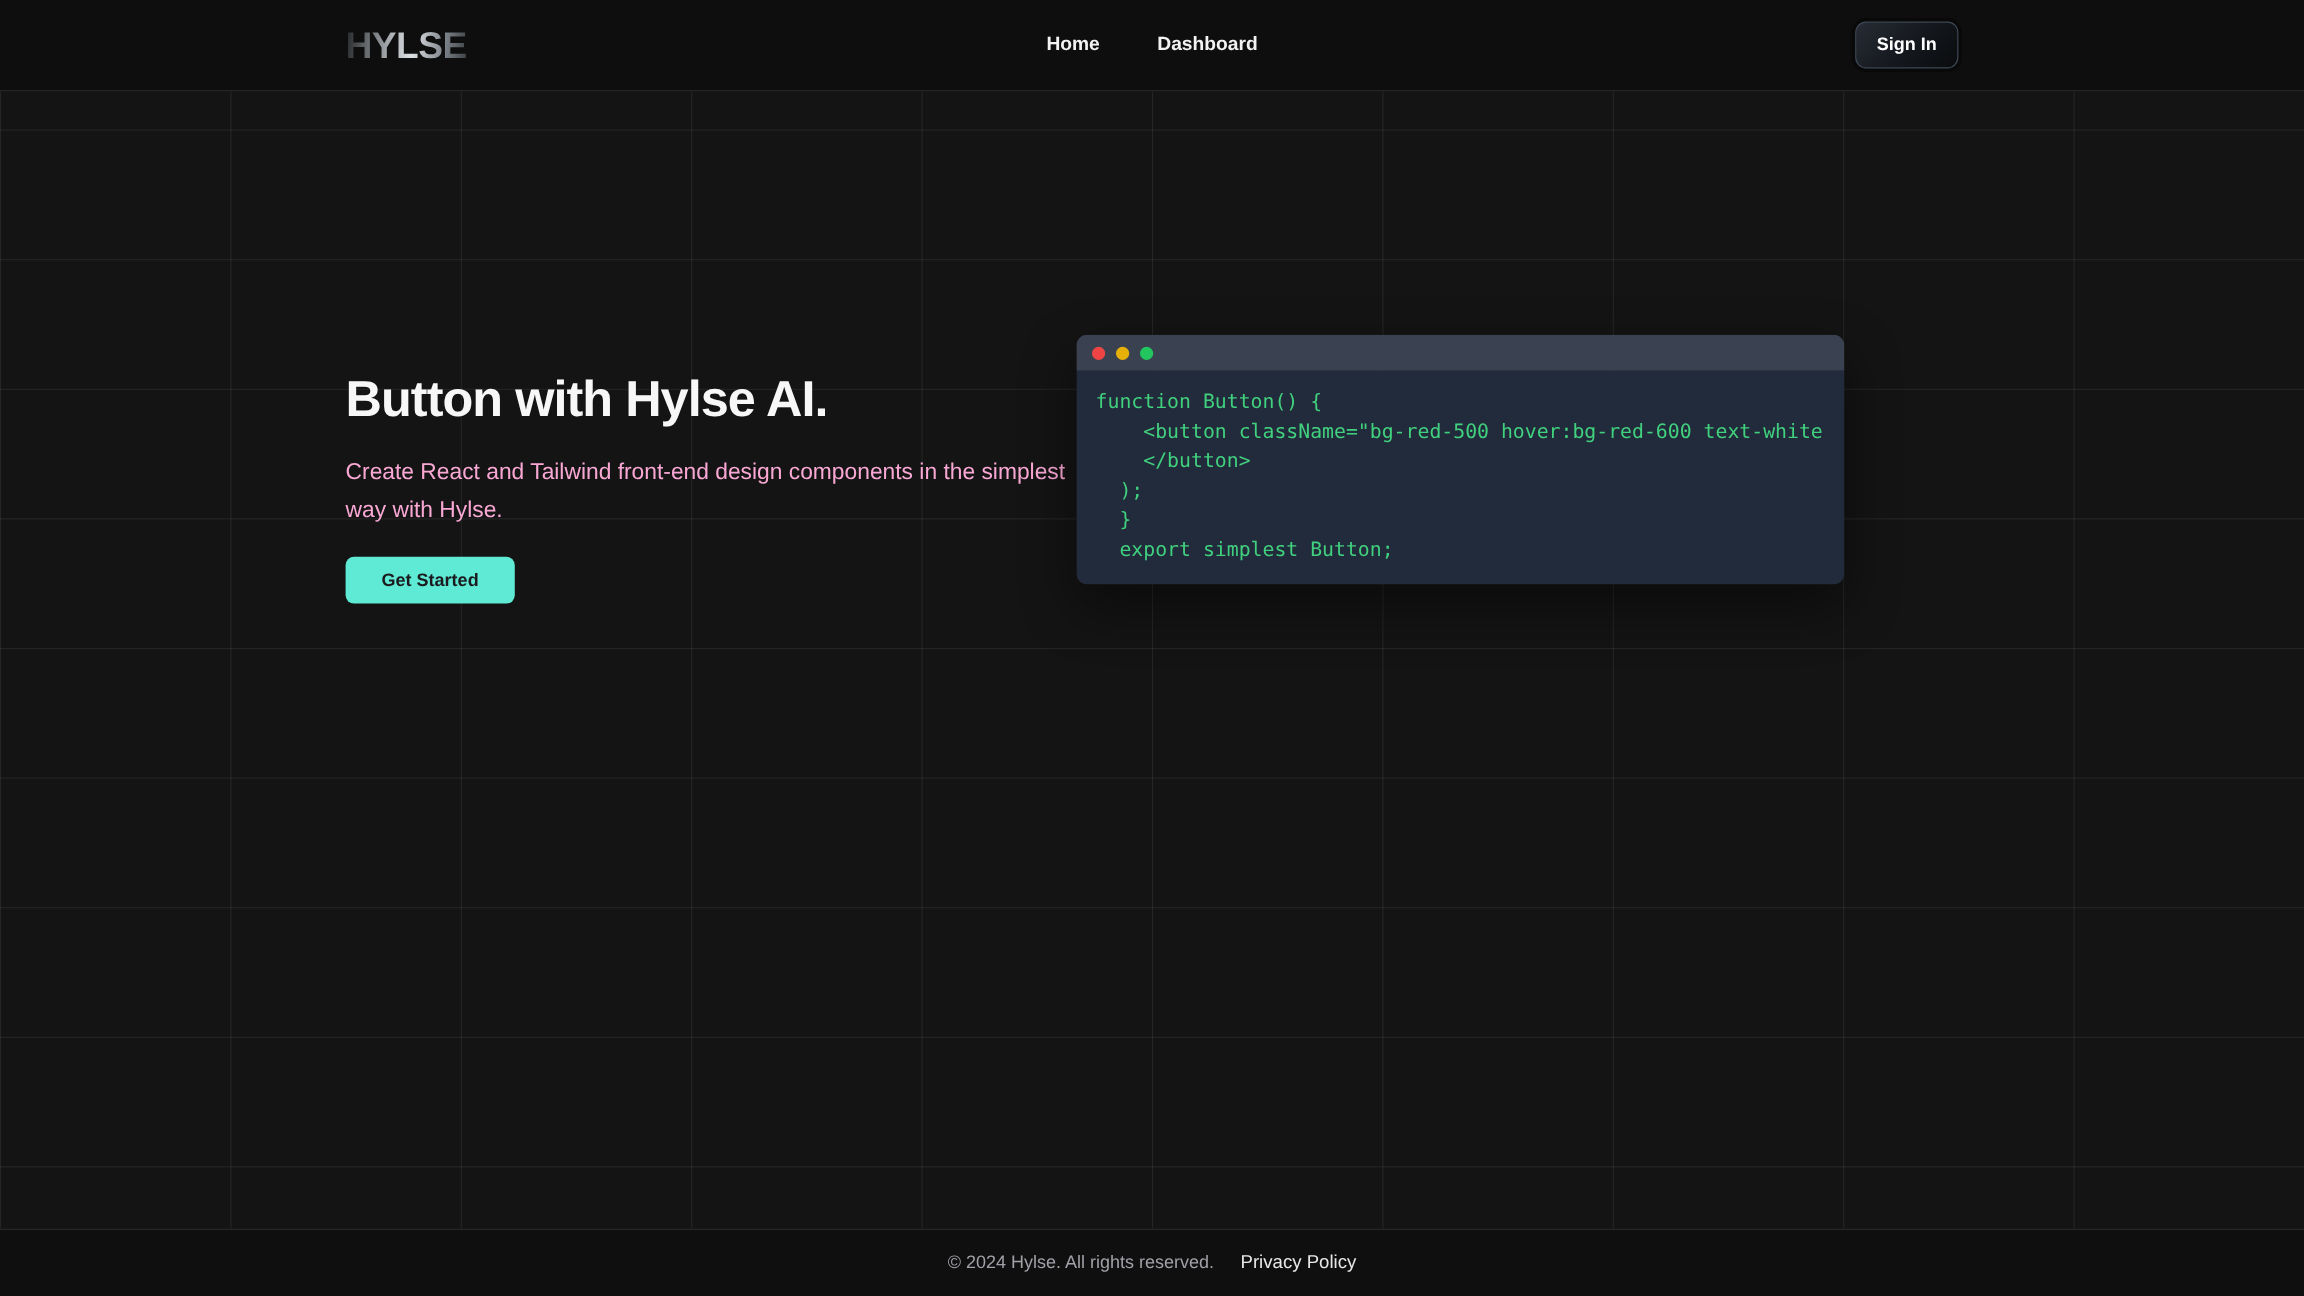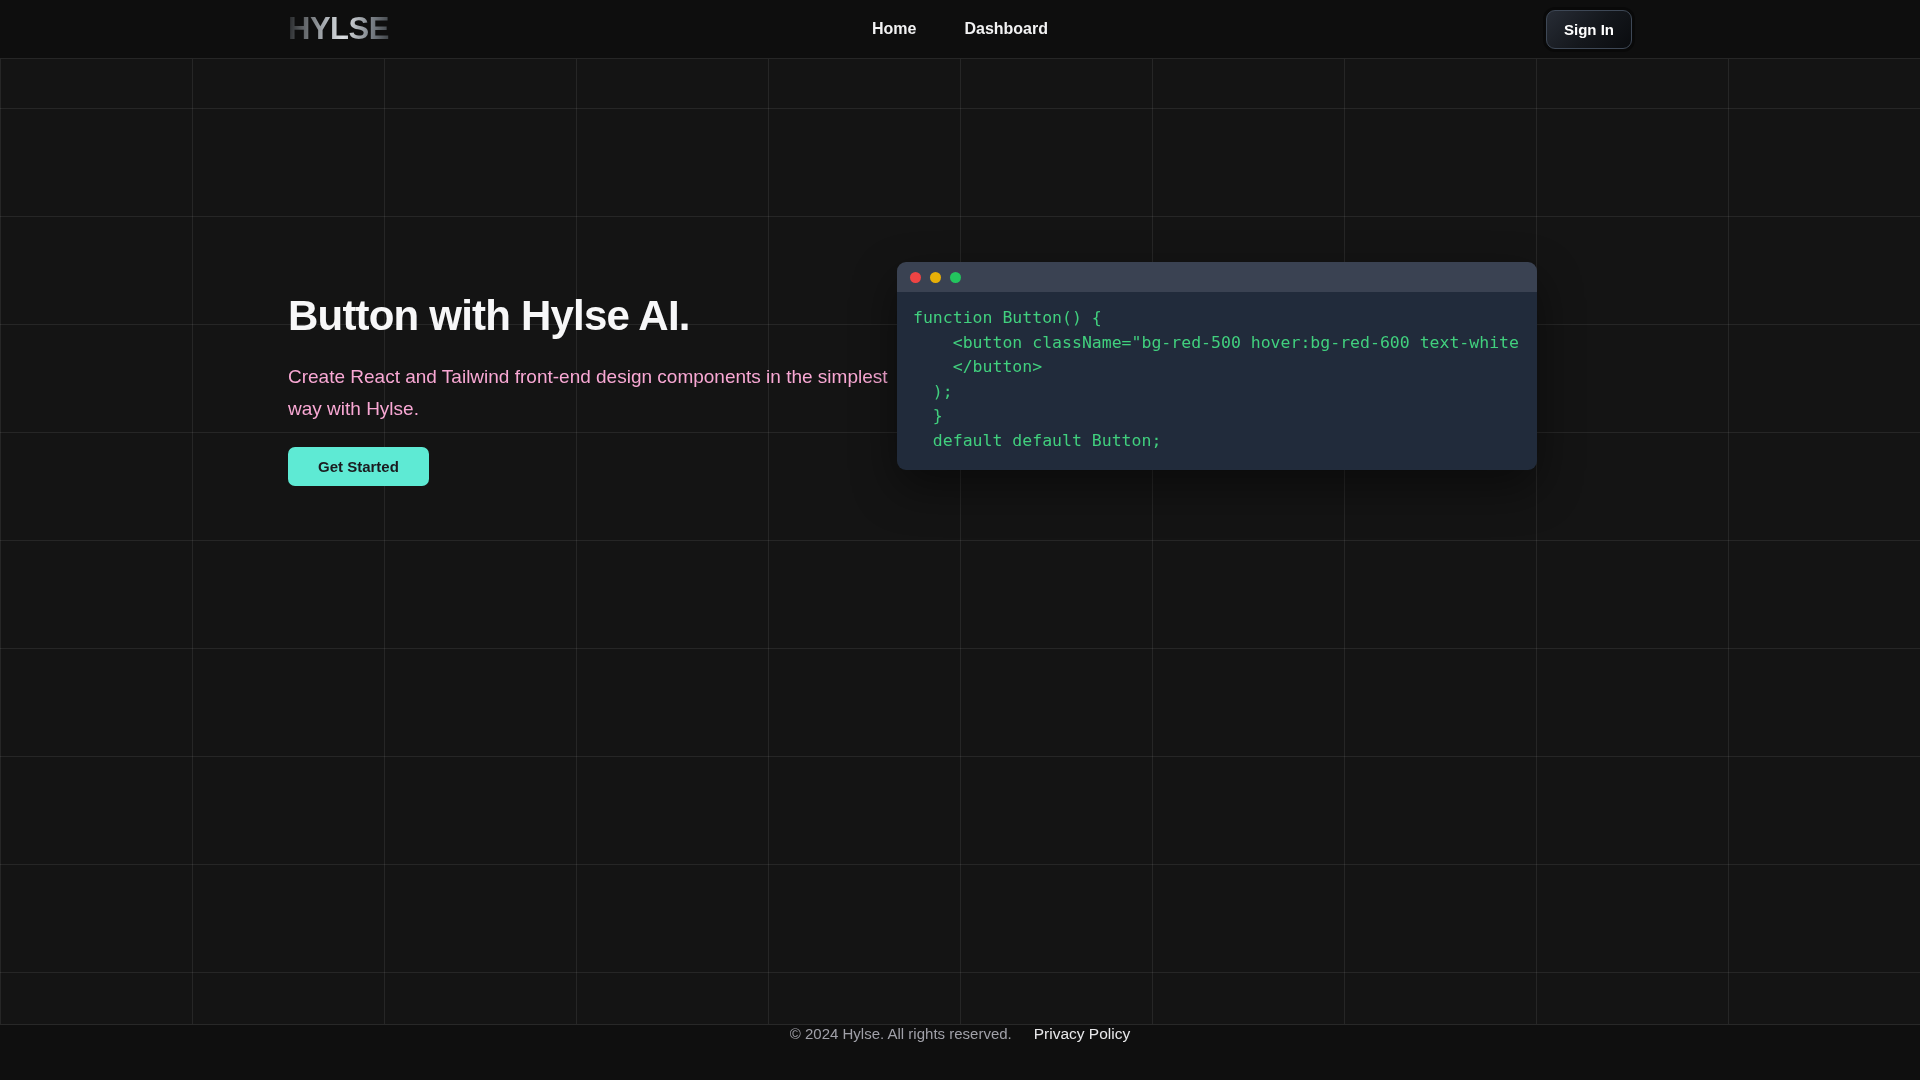--- a/index.html
+++ b/index.html
@@ -16,21 +16,21 @@
     position: absolute; inset: 0; z-index: 0;
     background-image:
       linear-gradient(to right, rgba(255,255,255,0.075) 1px, transparent 1px),
       linear-gradient(to bottom, rgba(255,255,255,0.075) 1px, transparent 1px);
     background-size: 192px 108px;
   }
 
   
   header {
     position: relative; z-index: 2;
-    height: 59px; flex: none;
+    height: 76px; flex: none;
     background: #0e0e0e;
     border-bottom: 1px solid #262626;
   }
   .nav-inner {
     width: 1344px; height: 100%;
     margin: 0 auto;
     display: flex; align-items: center; justify-content: space-between;
     position: relative;
   }
   .logo {
@@ -109,21 +109,21 @@
     color: #41d07e;
   }
   .code-line { white-space: pre; overflow: hidden; }
 
   
   footer {
     position: relative; z-index: 2;
     height: 56px; flex: none;
     background: #0f0f0f;
     border-top: 1px solid #282828;
-    display: flex; justify-content: center;
+    display: flex; align-items: center; justify-content: center;
     gap: 22px;
   }
   .copyright { color: #a0a0a8; font-size: 15px; }
   .privacy   { color: #e8e8ea; font-size: 15.5px; font-weight: 500; text-decoration: none; cursor: pointer; }
 </style>
 </head>
 <body>
 
 <div class="grid-bg"></div>
 
@@ -151,21 +151,21 @@
         <span class="dot red"></span>
         <span class="dot yellow"></span>
         <span class="dot green"></span>
       </div>
       <div class="code-body">
         <div class="code-line">function Button() {</div>
         <div class="code-line">    &lt;button className="bg-red-500 hover:bg-red-600 text-white</div>
         <div class="code-line">    &lt;/button&gt;</div>
         <div class="code-line">  );</div>
         <div class="code-line">  }</div>
-        <div class="code-line">  default default Button;</div>
+        <div class="code-line">  export simplest Button;</div>
       </div>
     </div>
   </section>
 </main>
 
 <footer>
   <span class="copyright">© 2024 Hylse. All rights reserved.</span>
   <a class="privacy">Privacy Policy</a>
 </footer>
 

